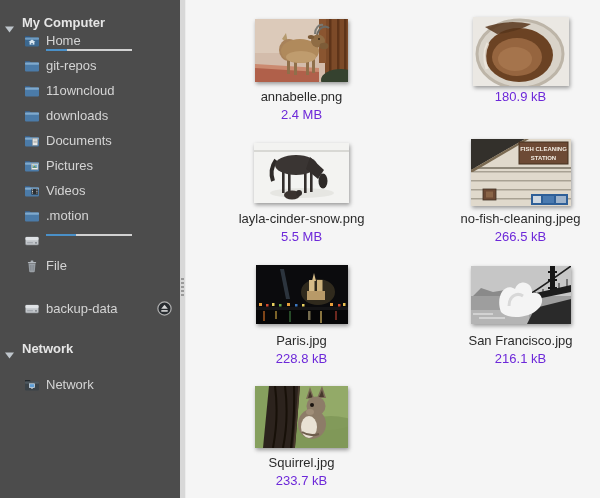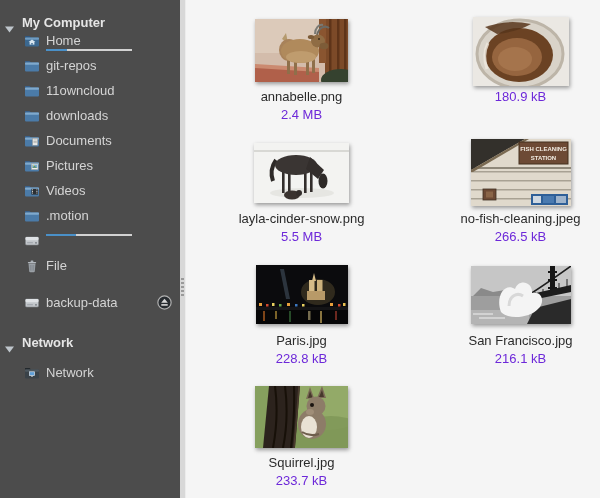--- a/index.html
+++ b/index.html
@@ -15,21 +15,21 @@
   .side-header:first-child { margin-top:9px;text-align:right; }
   .side-header .exp { width:9px; height:7px; margin-left:5px; flex:0 0 9px; }
   .side-header .hlabel { margin-left:8px; font-weight:bold; font-size:13px; color:#e6e6e6; }
   .side-item { display:flex; align-items:flex-start; height:25px; padding-left:24px; }
   .side-item .sicon { width:16px; height:16px; flex:0 0 16px; display:flex; }
   .label-col { margin-left:6px; display:flex; flex-direction:column; justify-content:center; }
   .ilabel { font-size:13px; color:#d4d4d4; white-space:nowrap; }
   .usage { width:86px; height:2px; background:#d2d2d2; margin-top:1px; }
   .usage > div { height:2px; background:#4a90c8; }
   .eject { margin-left:auto; margin-right:8px; width:15px; height:15px; display:flex; }
-  .devrow { height:30px; margin-top:12px; }
+  .devrow { height:30px; margin-top:18px; }
 
   
   .pane-handle { width:6px; flex:0 0 6px; background:#d8d8d8; border-right:1px solid #ececec;
                  position:relative; cursor:col-resize; }
   .grip { position:absolute; left:1px; top:278px; display:flex; flex-direction:column; gap:2px; }
   .grip i { width:3px; height:2px; background:#9a9a9a; display:block; }
 
   
   .content { flex:1; background:#f5f5f5; overflow:hidden; }
   .grid { display:grid; grid-template-columns:219px 219px; grid-auto-rows:122px;

